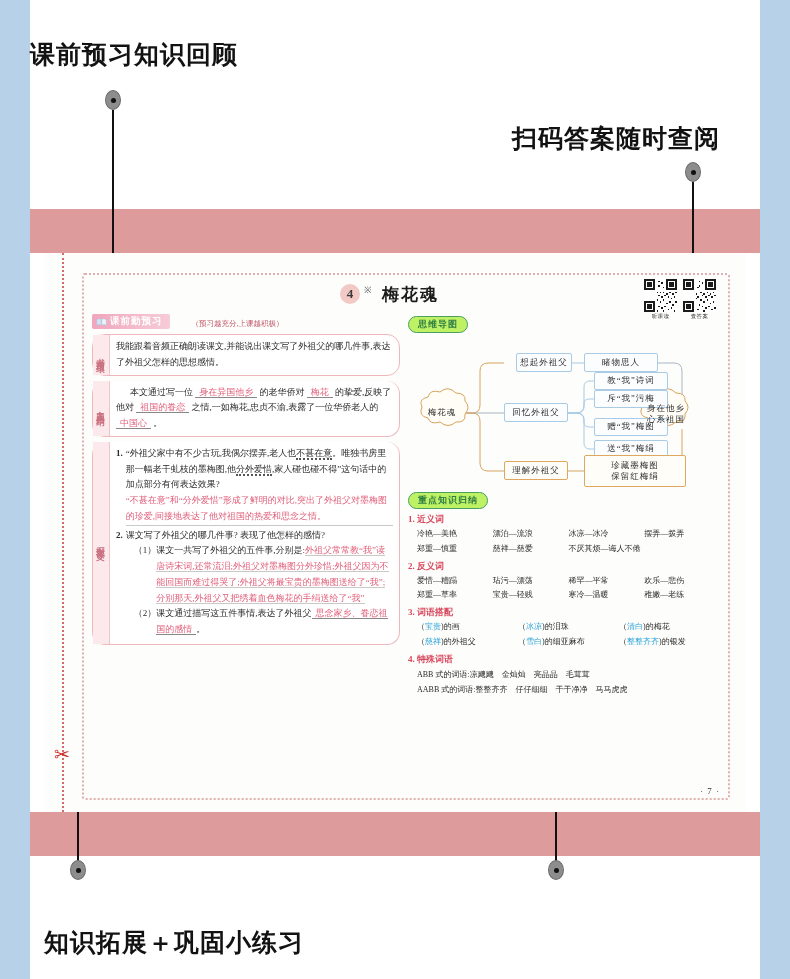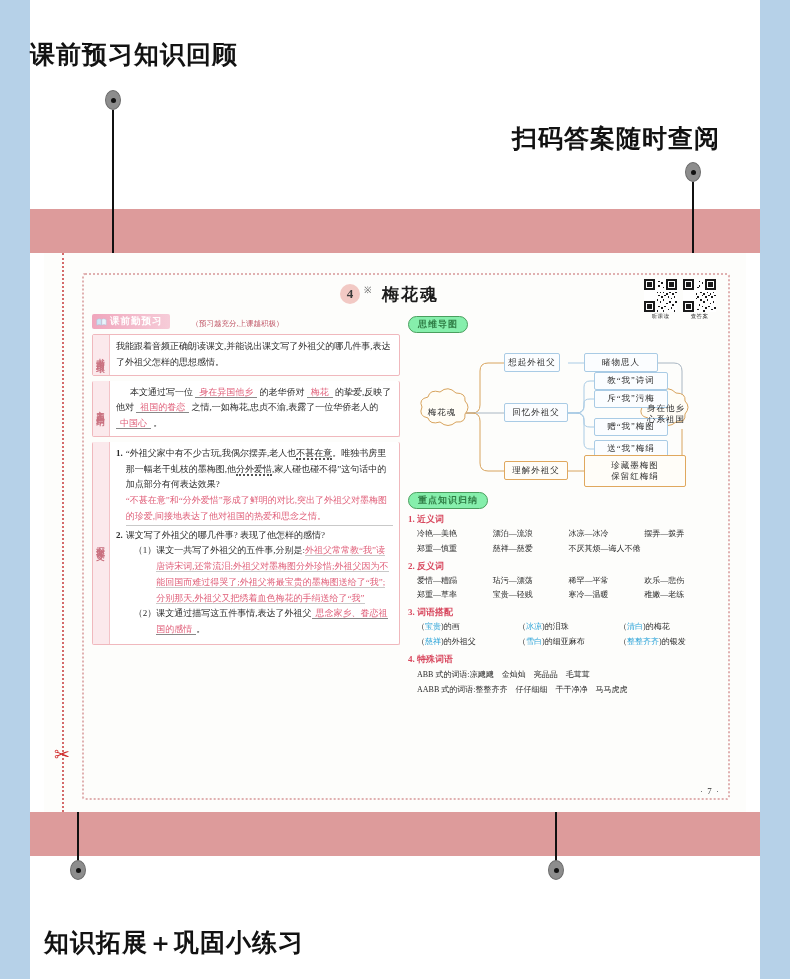--- a/index.html
+++ b/index.html
@@ -85,21 +85,21 @@
   }
   .book-icon { width:11px; height:8px; }
   .prep-badge-text {
     font-size:9.5px; font-weight:bold; color:#ffffff;
     font-family:"Liberation Serif", serif; letter-spacing:1px;
   }
   .prep-sub { font-size:7.5px; color:#c25a6a; font-family:"Liberation Serif", serif; }
 
   
   .card {
-    margin-top:5px; border:1px solid #f0b8bd; border-radius:2px;
+    margin-top:5px; border:1px solid #f0b8bd; border-radius:13px;
     display:flex; background:#fff;
   }
   .side-tab {
     width:17px; flex:0 0 17px; background:#fbe9ec;
     border-right:1px solid #f3c3c8;
     display:flex; align-items:center; justify-content:center;
   }
   .side-tab span {
     writing-mode:vertical-rl; font-size:8.5px; color:#c9707f;
     font-family:"Liberation Serif", serif; letter-spacing:2px; font-weight:bold;
@@ -113,21 +113,21 @@
   .han .fill { color:#e0607a; border-bottom:1px solid #888; padding:0 4px; }
   .ansline { display:block; border-bottom:1px solid #c9c9c9; color:#e0607a; }
   .dotted-em { border-bottom:2px dotted #555;margin-top:7px; }
   .qa-item { display:flex; gap:3px; margin-bottom:2px; }
   .qa-num { font-weight:bold; font-size:9px; font-family:"Liberation Serif", serif; }
   .qa-text { flex:1; }
 
   
   .tag-green {
     display:inline-block; border:1.5px solid #4a9f5e; border-radius:9px;
-    padding:1px 9px; background:#86efac;
+    padding:1px 9px; background:#bef264;
     font-size:9px; font-weight:bold; color:#2f7d45;
     font-family:"Liberation Serif", serif; letter-spacing:1px;
   }
   .mindmap { position:relative; width:312px; height:152px; margin-top:4px; }
   .mindmap svg { position:absolute; inset:0; }
   .node {
     position:absolute; font-family:"Liberation Serif", serif;
     font-size:8.5px; color:#2b2b2b; display:flex; align-items:center;
     justify-content:center; text-align:center; letter-spacing:1px;
     line-height:1.3; white-space:nowrap;
@@ -408,21 +408,21 @@
 
               <path d="M14 70 Q10 62 20 60 Q22 52 32 55 Q40 48 48 56 Q58 56 57 64
                        Q63 70 57 77 Q58 86 48 85 Q40 92 32 85 Q22 88 20 81 Q10 79 14 70 Z" fill="#fffdf6" stroke="#d8a45e" stroke-width="1"></path>
 
               <path d="M234 70 Q230 62 240 60 Q242 52 252 55 Q260 48 268 56 Q278 56 277 64
                        Q283 70 277 77 Q278 86 268 85 Q260 92 252 85 Q242 88 240 81 Q230 79 234 70 Z" fill="#fffdf6" stroke="#d8a45e" stroke-width="1"></path>
             </svg>
 
             <div class="node cloud" style="left:10px; top:64px; width:48px; height:24px;">梅花魂</div>
 
-            <div class="node blue" style="left:96px; top:16px; width:56px; height:19px;">想起外祖父</div>
+            <div class="node blue" style="left:108px; top:16px; width:56px; height:19px;">想起外祖父</div>
             <div class="node blue" style="left:176px; top:16px; width:74px; height:19px;">睹物思人</div>
 
             <div class="node blue" style="left:96px; top:66px; width:64px; height:19px;">回忆外祖父</div>
             <div class="node blue" style="left:186px; top:35px; width:74px; height:18px;">教“我”诗词</div>
             <div class="node blue" style="left:186px; top:53px; width:74px; height:18px;">斥“我”污梅</div>
             <div class="node blue" style="left:186px; top:81px; width:74px; height:18px;">赠“我”梅图</div>
             <div class="node blue" style="left:186px; top:103px; width:74px; height:18px;">送“我”梅绢</div>
 
             <div class="node orange" style="left:96px; top:124px; width:64px; height:19px;">理解外祖父</div>
             <div class="node orange" style="left:176px; top:118px; width:102px; height:32px; white-space:pre;">珍藏墨梅图

